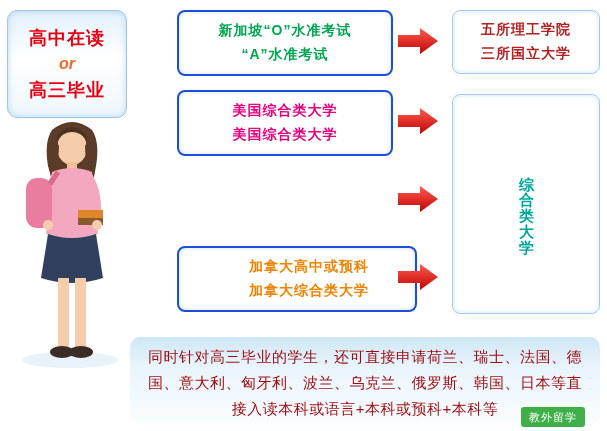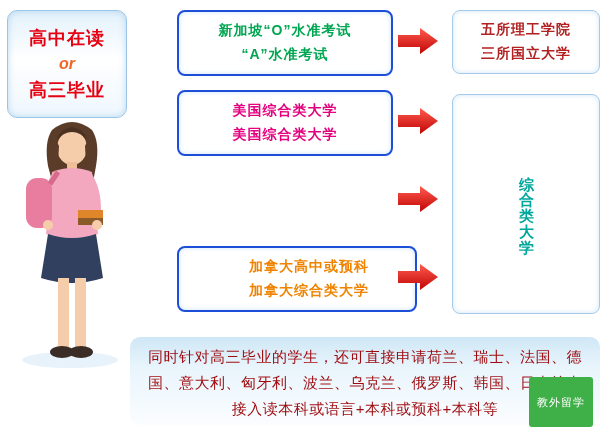--- a/index.html
+++ b/index.html
@@ -47,22 +47,22 @@
   
   .bottom-panel{
     position:absolute;left:130px;top:337px;width:470px;height:88px;
     border-radius:10px;box-sizing:border-box;
     background:linear-gradient(180deg,#cfe7f6 0%,#e9f5fc 35%,#fbfdff 100%);
     padding:7px 12px 6px 12px;
   }
   .note{color:#9e0b0f;font-size:15px;line-height:26px;letter-spacing:.5px;text-align:center;}
   
   .watermark{
-    position:absolute;right:14px;bottom:4px;background:#3faf48;color:#ffffff;
-    font-size:11px;line-height:16px;padding:17px 8px;border-radius:3px;letter-spacing:1px;
+    position:absolute;right:22px;bottom:4px;background:#3faf48;color:#ffffff;
+    font-size:11px;line-height:16px;padding:2px 8px;border-radius:3px;letter-spacing:1px;
   }
 </style>
 </head>
 <body>
 
 <div class="canvas">
 
   <div class="left-box">
     <div class="ls-line">高中在读</div>
     <div class="ls-or">or</div>

